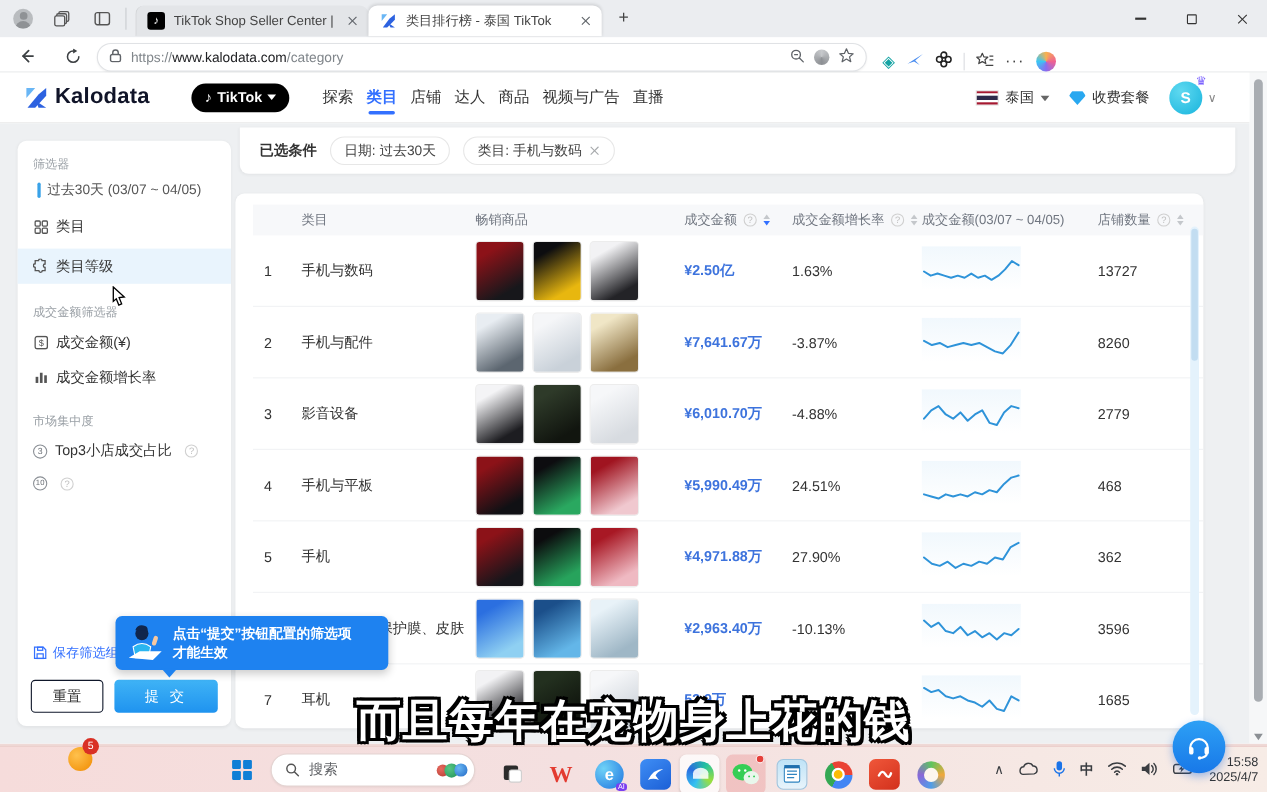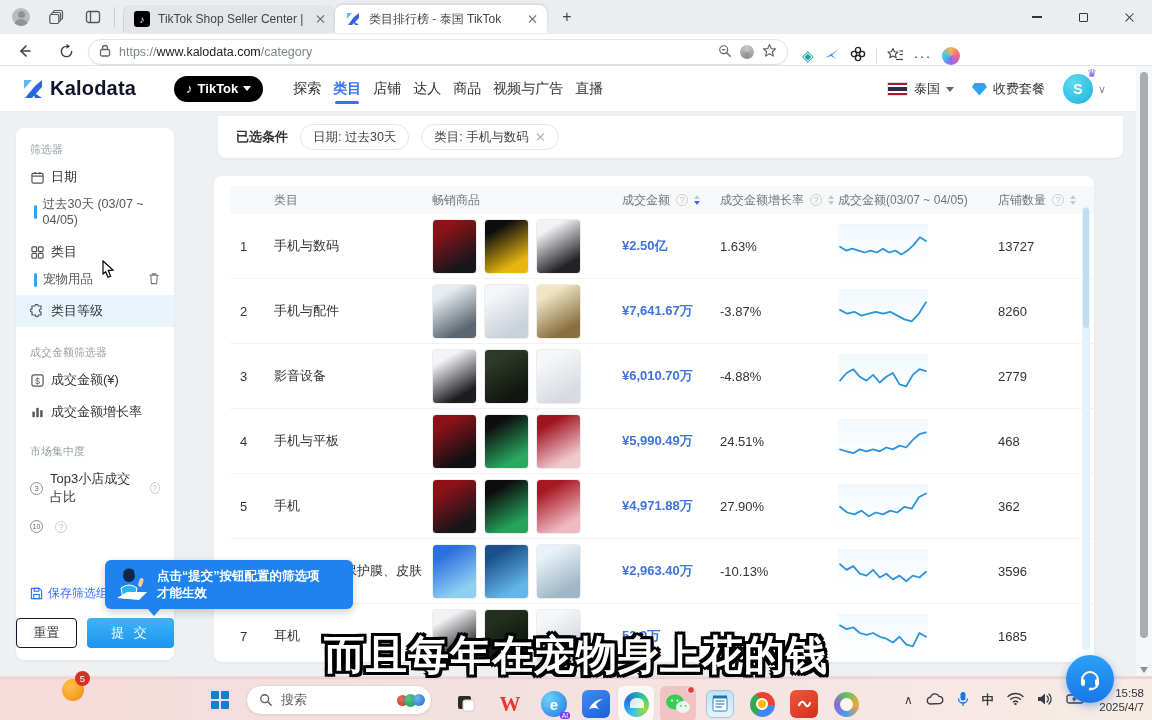--- a/index.html
+++ b/index.html
@@ -55,21 +55,21 @@
   .flag{width:21px;height:14px;border:1px solid #e3e3e3;display:flex;flex-direction:column}
   .flag i{display:block}
   .gem{width:15px;height:13px;background:#29a8f0;clip-path:polygon(20% 0,80% 0,100% 35%,50% 100%,0 35%)}
   #avatar{width:30px;height:30px;border-radius:50%;background:radial-gradient(circle at 35% 30%,#5fd9f0,#18b4dd);color:#fff;font-weight:bold;display:flex;align-items:center;justify-content:center;position:relative;font-size:14px}
   #avatar .crown{position:absolute;right:-4px;top:-7px;color:#7b61ff;font-size:11px}
 
   
   #content{position:absolute;left:0;top:112px;width:1136px;height:564px;background:#eef0f2}
 
   
-  #sidebar{position:absolute;left:16px;top:16px;width:158px;height:532px;background:#fff;border-radius:8px;box-shadow:0 1px 3px rgba(0,0,0,.05)}
+  #sidebar{position:absolute;left:16px;top:16px;width:194px;height:532px;background:#fff;border-radius:8px;box-shadow:0 1px 3px rgba(0,0,0,.05)}
   .sb-sec{font-size:11px;color:#9aa0a6;padding:14px 14px 4px}
   .sb-item{display:flex;align-items:center;gap:7px;padding:7px 14px;font-size:13px;color:#333}
   .sb-sub{display:flex;align-items:center;padding:3px 14px 3px 18px;font-size:12.5px;color:#555}
   .sb-sub .bar{width:3px;height:14px;background:#39a2e8;border-radius:2px;margin-right:6px}
   .sb-item.hl{background:#e9f4fd}
   .icg{width:14px;height:14px;flex:0 0 auto;display:flex;align-items:center;justify-content:center}
   .circ-n{width:13px;height:13px;border:1px solid #8a8f95;border-radius:50%;font-size:8px;color:#6a6f75;display:flex;align-items:center;justify-content:center;flex:0 0 auto}
   .qc{width:12px;height:12px;border:1px solid #d0d0d0;border-radius:50%;font-size:8.5px;color:#c0c0c0;display:flex;align-items:center;justify-content:center;margin-left:5px}
   .qc::before{content:"?"}
   #save-link{position:absolute;left:14px;bottom:58px;display:flex;align-items:center;gap:5px;color:#3370ff;font-size:12px}
@@ -310,55 +310,35 @@
         <span style="color:#888;font-size:11px">∨</span>
       </span>
     </div>
   </div>
 
   <div id="content">
 
     <div id="sidebar">
       <div class="sb-sec">筛选器</div>
 
-      <div class="sb-item">
-        <span class="icg">
-          <svg width="13" height="13" viewBox="0 0 14 14">
-              <rect x="1" y="2.5" width="12" height="10.5" rx="1.5" fill="none" stroke="#555" stroke-width="1.3"></rect>
-              <line x1="1" y1="5.5" x2="13" y2="5.5" stroke="#555" stroke-width="1.3"></line>
-              <line x1="4.5" y1="1" x2="4.5" y2="3.5" stroke="#555" stroke-width="1.3"></line>
-              <line x1="9.5" y1="1" x2="9.5" y2="3.5" stroke="#555" stroke-width="1.3"></line>
-            </svg>
-        </span>
-        <span>日期</span>
-      </div>
       <div class="sb-sub">
         <span class="bar"></span>
           <span>过去30天 (03/07 ~ 04/05)</span>
       </div>
 
       <div class="sb-item" style="margin-top:6px">
         <span class="icg">
           <svg width="13" height="13" viewBox="0 0 14 14">
               <rect x="1" y="1" width="5" height="5" rx="1" fill="none" stroke="#555" stroke-width="1.3"></rect>
               <rect x="8" y="1" width="5" height="5" rx="1" fill="none" stroke="#555" stroke-width="1.3"></rect>
               <rect x="1" y="8" width="5" height="5" rx="1" fill="none" stroke="#555" stroke-width="1.3"></rect>
               <rect x="8" y="8" width="5" height="5" rx="1" fill="none" stroke="#555" stroke-width="1.3"></rect>
             </svg>
         </span>
         <span>类目</span>
-      </div>
-      <div class="sb-sub">
-        <span class="bar"></span>
-          <span style="flex:1">宠物用品</span>
-        <span>
-          <svg width="12" height="13" viewBox="0 0 12 14">
-              <path d="M1 3.5 h10 M4 3.5 V2 h4 v1.5 M2.5 3.5 l0.7 9 h5.6 l0.7-9" fill="none" stroke="#777" stroke-width="1.2"></path>
-            </svg>
-        </span>
       </div>
 
       <div class="sb-item hl" style="margin-top:4px">
         <span class="icg">
           <svg width="14" height="14" viewBox="0 0 14 14">
               <path d="M5 2 a1.6 1.6 0 0 1 3.2 0 H11 v3 a1.6 1.6 0 0 0 0 3.2 V11 H8.5 a1.6 1.6 0 0 1 -3.2 0 H2 V8 a1.6 1.6 0 0 1 0-3.2 V2 Z" fill="none" stroke="#555" stroke-width="1.2"></path>
             </svg>
         </span>
         <span>类目等级</span>
       </div>

